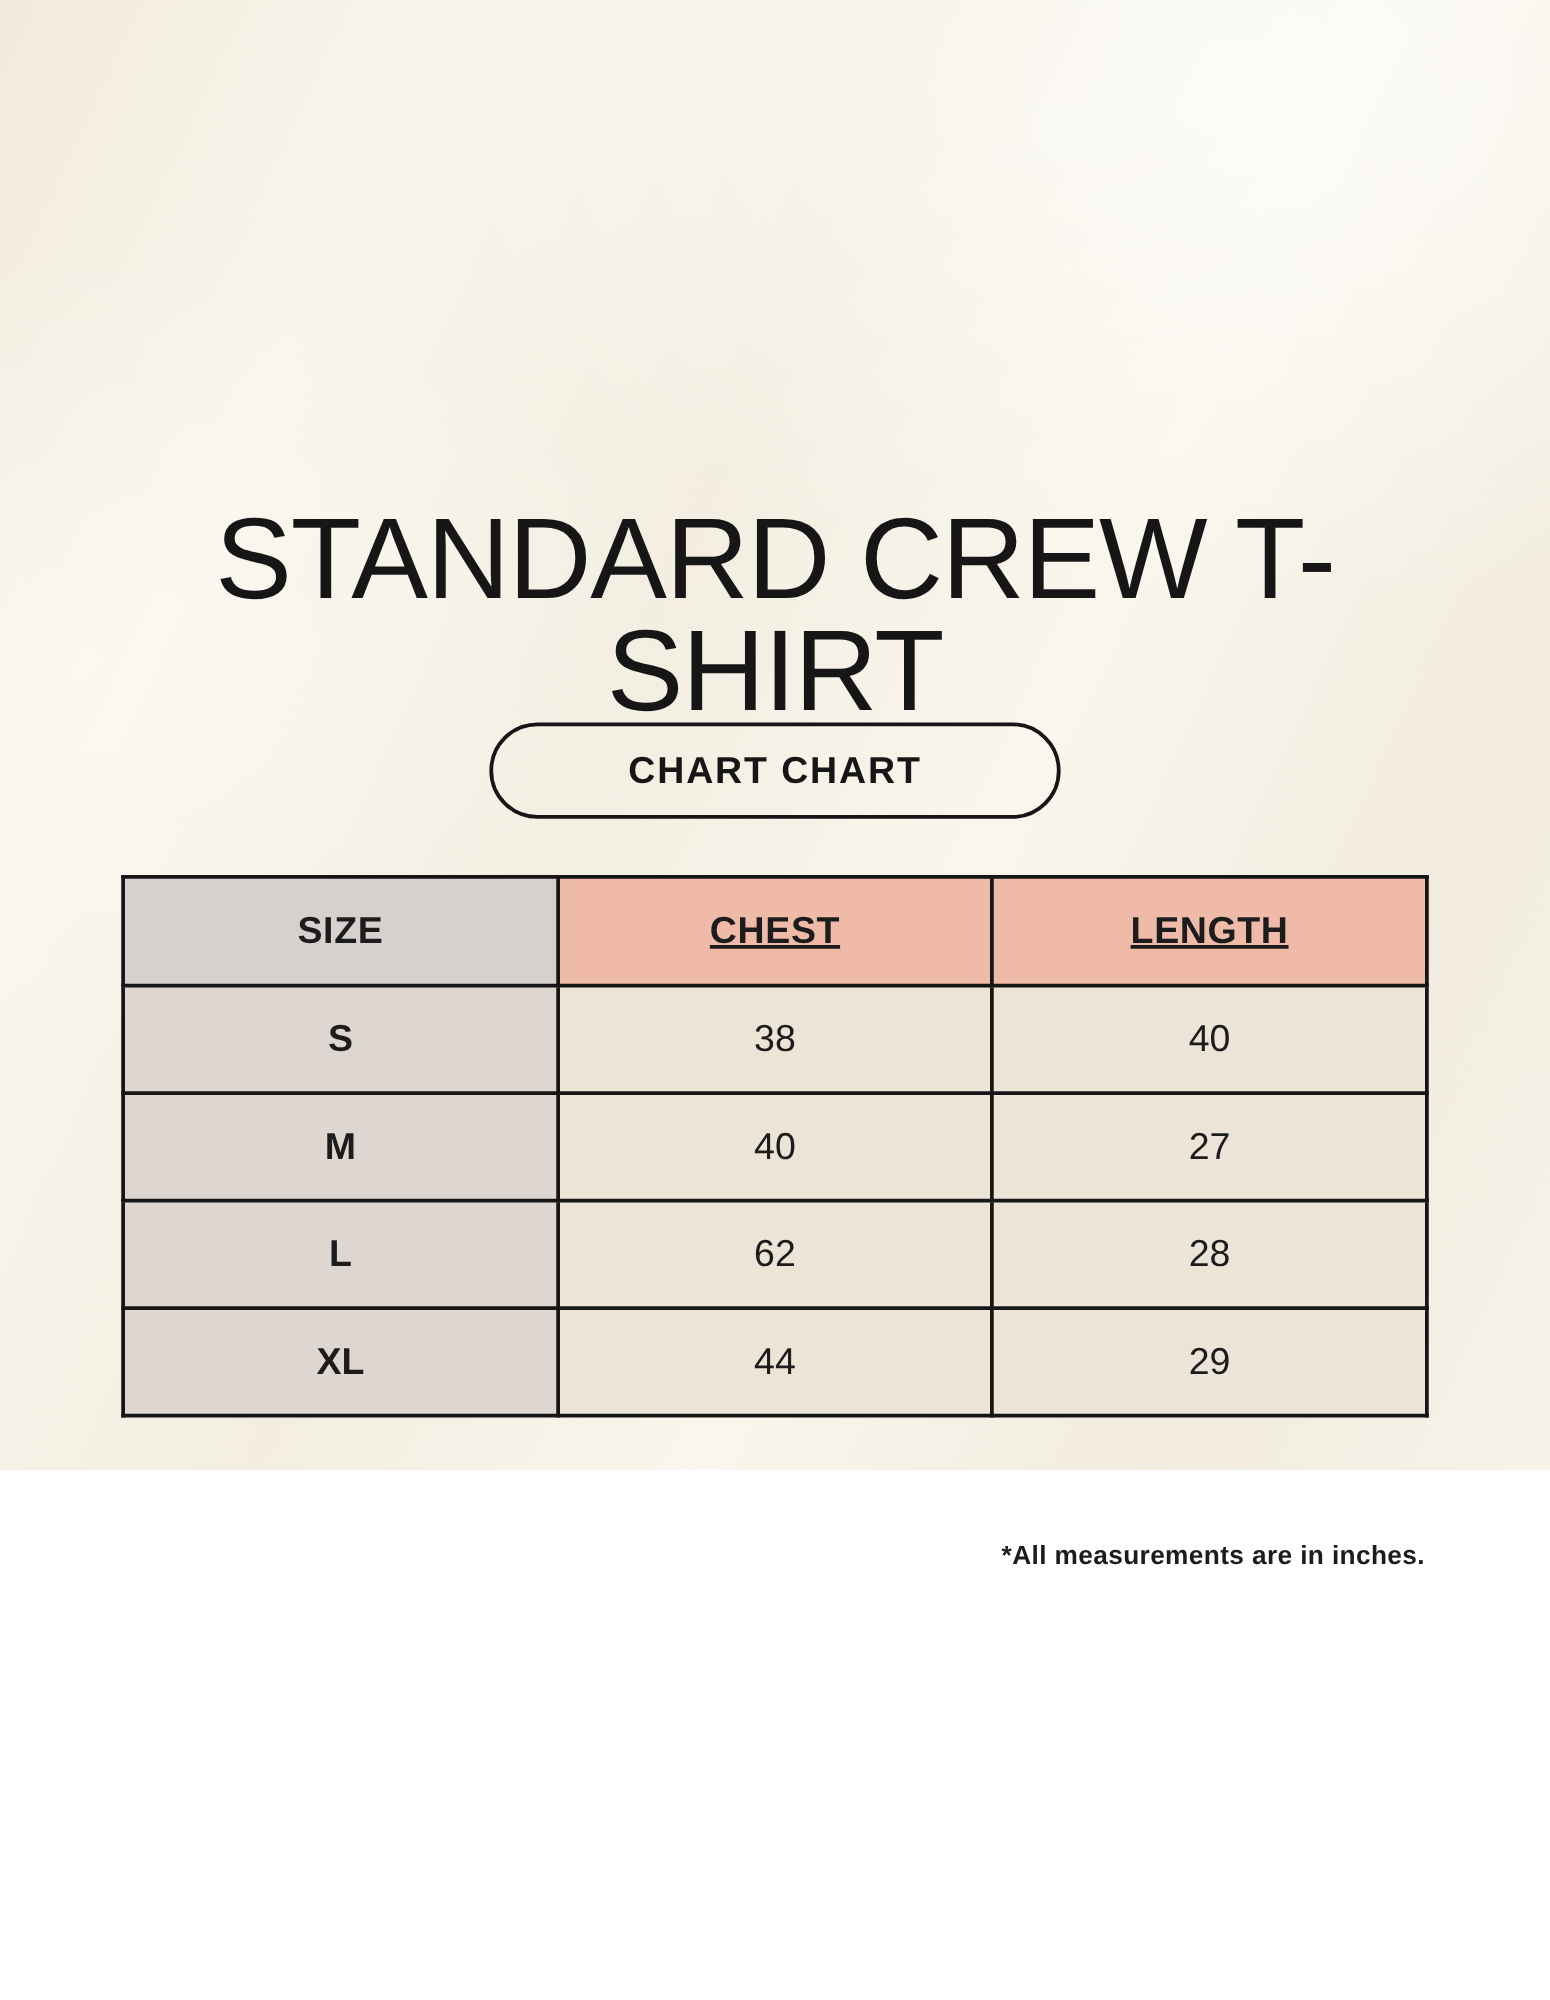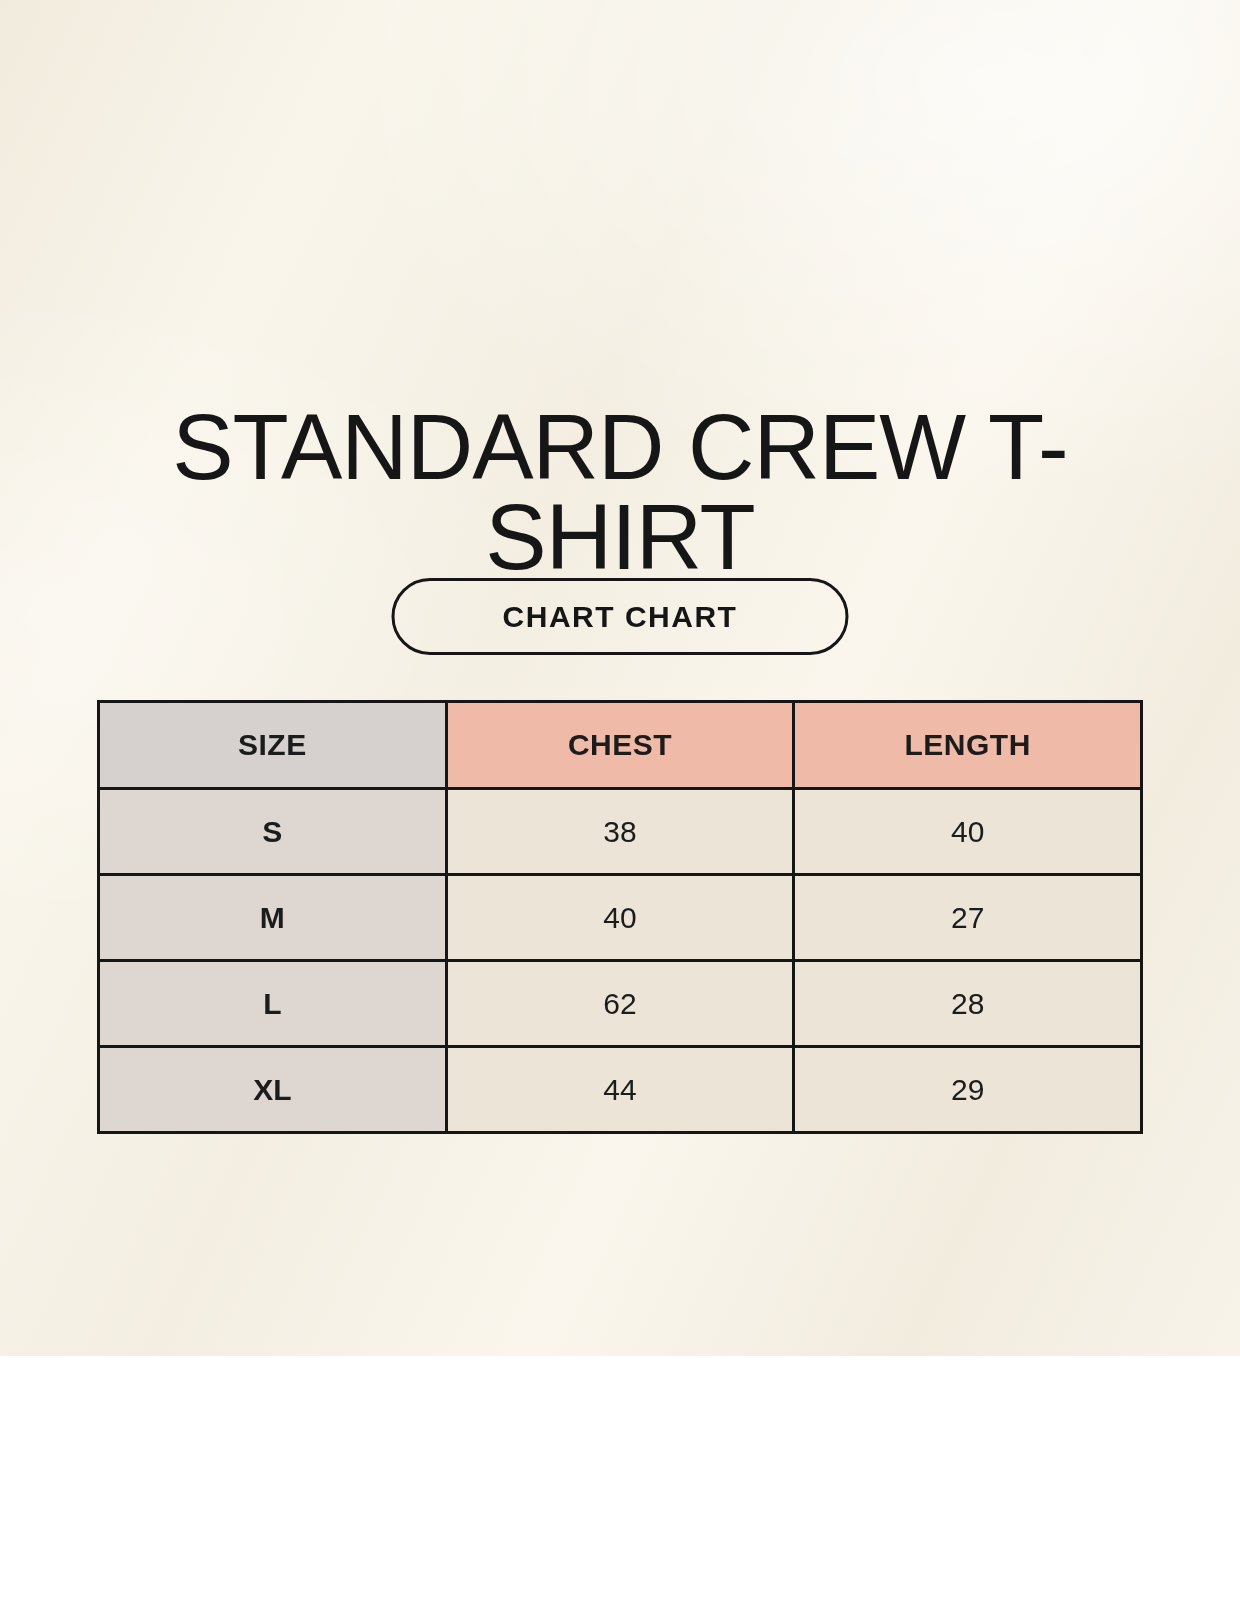--- a/index.html
+++ b/index.html
@@ -9,21 +9,21 @@
   body {
     width: 1240px;
     height: 1600px;
     font-family: "Liberation Sans", sans-serif;
     color: #1c1c1c;
     overflow: hidden;
   }
   .canvas {
     position: relative;
     width: 1240px;
-    height: 1356px;
+    height: 1176px;
     background-color: #f6f1e7;
     background-image:
       radial-gradient(1100px 700px at 80% 6%, rgba(255,255,255,0.65), rgba(255,255,255,0) 60%),
       radial-gradient(900px 600px at 5% 45%, rgba(255,255,255,0.35), rgba(255,255,255,0) 55%),
       linear-gradient(115deg, #f1ebdd 0%, #f9f5eb 20%, #f3eee1 42%, #faf6ed 62%, #f2ecdf 82%, #f7f3e9 100%);
   }
   .title {
     position: absolute;
     top: 340px;
     left: 50%;
@@ -75,21 +75,21 @@
   .size-chart th {
     height: 84px;
     font-weight: 700;
     letter-spacing: 0.5px;
   }
   .size-chart td {
     height: 83px;
     font-weight: 400;
   }
   .size-chart th.col-size  { background: #d6d1ce; }
-  .size-chart th.col-meas  { background: #efbaa8; }
+  .size-chart th.col-meas  { background: #efbaa8; text-decoration: underline; }
   .size-chart td.cell-size { background: #ded7d1; font-weight: 700; }
   .size-chart td.cell-data { background: #ebe4d7; }
   .footnote {
     position: absolute;
     top: 1233px;
     right: 100px;
     font-size: 21px;
     font-weight: 700;
     letter-spacing: 0.3px;
     color: #1c1c1c;
@@ -131,14 +131,15 @@
         <td class="cell-data">28</td>
       </tr>
       <tr>
         <td class="cell-size">XL</td>
         <td class="cell-data">44</td>
         <td class="cell-data">29</td>
       </tr>
     </tbody>
   </table>
 
+  <div class="footnote">*All measurements are in inches.</div>
 
 </div>
 
 </body></html>

